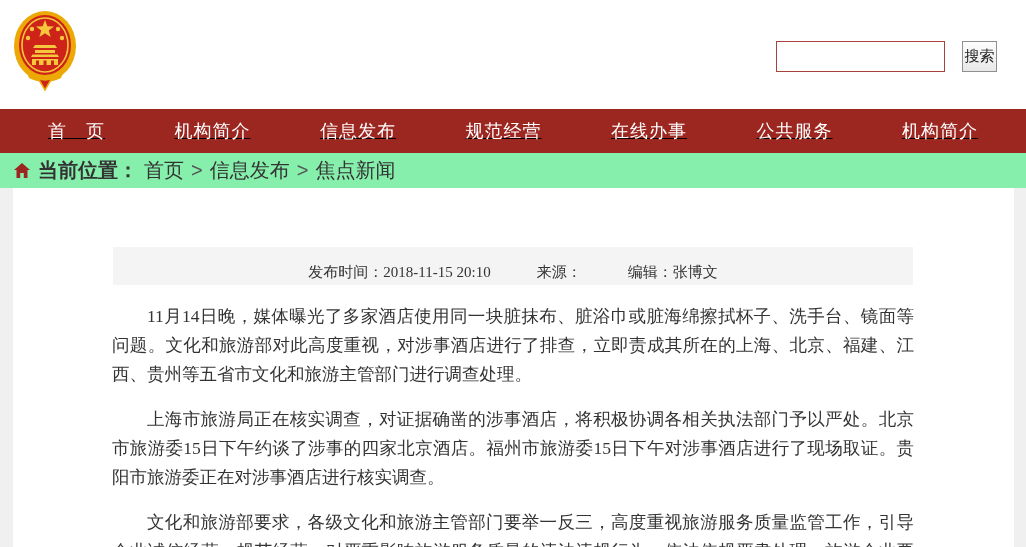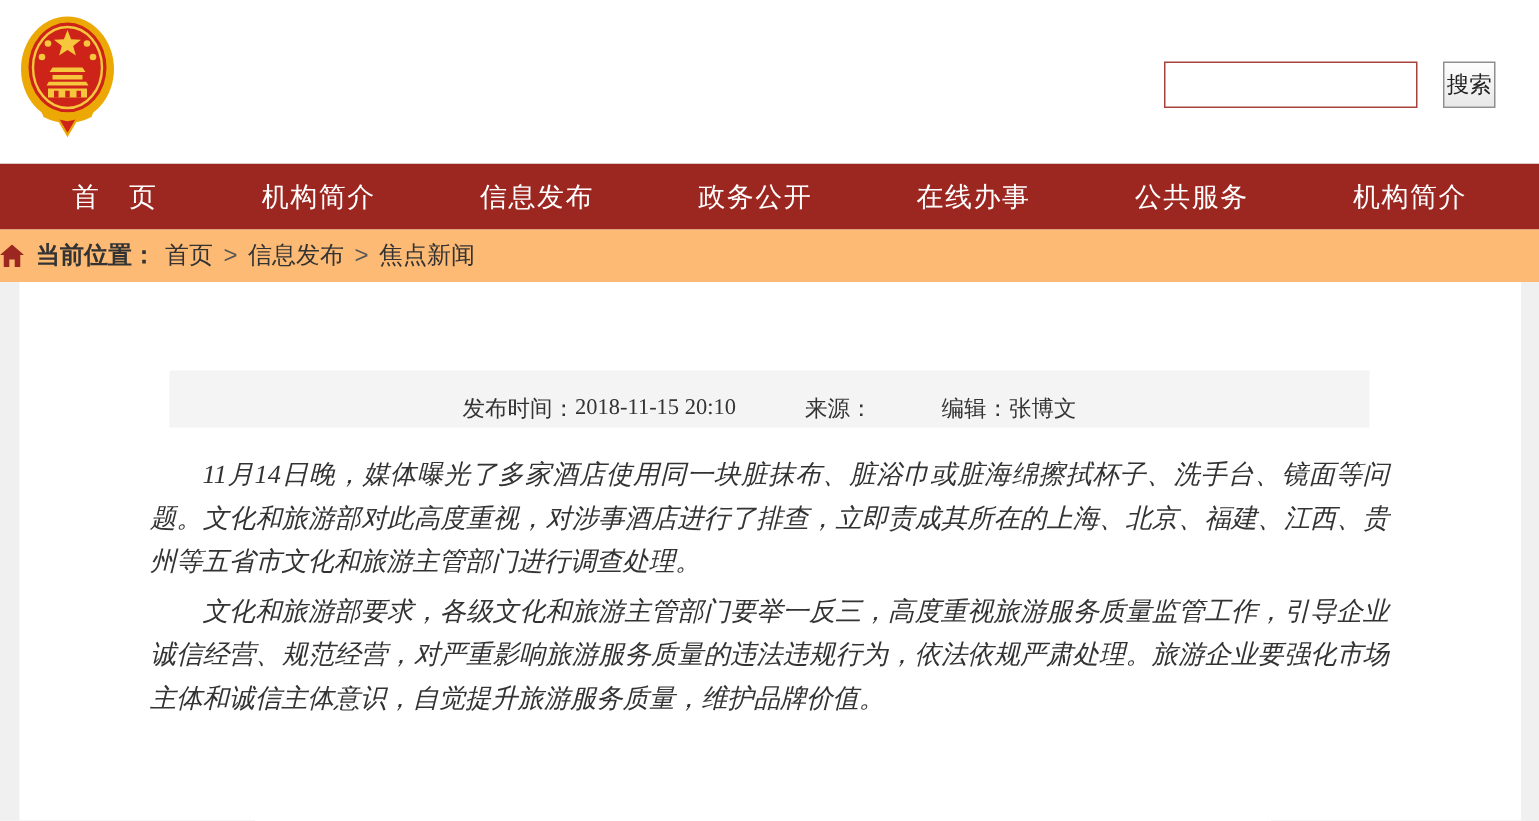--- a/index.html
+++ b/index.html
@@ -69,36 +69,38 @@
   }
 
   
   .main-nav {
     height: 44px;
     background: #9c2721;
     display: flex;
     align-items: center;
     justify-content: space-between;
     padding: 0 48px;
+    text-decoration: underline;
   }
   .nav-item {
     color: #ffffff;
     font-size: 18px;
     letter-spacing: 1px;
     cursor: pointer;
     white-space: nowrap;
   }
 
   
   .breadcrumb-bar {
     height: 35px;
-    background: #fdba74;
+    background: #86efac;
     display: flex;
     align-items: center;
-    font-size: 16px;
+    padding-left: 14px;
+    font-size: 20px;
     color: #333;
   }
   .home-icon { width: 16px; height: 15px; margin-right: 8px; }
   .crumb-label { font-weight: bold; color: #333; margin-right: 6px; }
   .crumb-link { color: #333; cursor: pointer; text-decoration: none; }
   .crumb-sep { margin: 0 7px; color: #555; }
 
   
   .content-wrap {
     width: 1001px;
@@ -130,21 +132,21 @@
   .meta-gap { width: 46px; }
   .article-body {
     width: 834px;
     margin: 17px auto 0;
     font-size: 17.5px;
     line-height: 29px;
     color: #333;
     text-align: justify;
     font-family: "Liberation Serif", "DejaVu Serif", serif;
   }
-  .article-body p { text-indent: 2em; margin: 4px; font-style: italic; }
+  .article-body p { text-indent: 2em; margin: 16px; }
 </style>
 </head>
 <body>
 
 <div class="site-header">
   <svg class="emblem" viewBox="0 0 66 84">
     <ellipse cx="33" cy="38" rx="31" ry="35" fill="#eca905"></ellipse>
     <ellipse cx="33" cy="37" rx="26" ry="30" fill="#ce2318"></ellipse>
     <ellipse cx="33" cy="37" rx="23" ry="27" fill="none" stroke="#f6c63c" stroke-width="1.6"></ellipse>
     <path d="M33 12 l2.4 6.2 6.6.3 -5.2 4.1 1.8 6.4 -5.6-3.7 -5.6 3.7 1.8-6.4 -5.2-4.1 6.6-.3 z" fill="#f6c63c"></path>
@@ -167,21 +169,21 @@
   <div class="search-box">
     <input type="text" value="" style="">
     <button>搜索</button>
   </div>
 </div>
 
 <div class="main-nav">
   <span class="nav-item">首　页</span>
   <span class="nav-item">机构简介</span>
   <span class="nav-item">信息发布</span>
-  <span class="nav-item">政务公开</span>
+  <span class="nav-item">规范经营</span>
   <span class="nav-item">在线办事</span>
   <span class="nav-item">公共服务</span>
   <span class="nav-item">机构简介</span>
 </div>
 
 <div class="breadcrumb-bar">
   <svg class="home-icon" viewBox="0 0 16 15">
     <path d="M8 0 L16 7 H13.5 V15 H9.8 V10 H6.2 V15 H2.5 V7 H0 Z" fill="#9c2721"></path>
   </svg>
   <span class="crumb-label">当前位置：</span>
@@ -199,15 +201,16 @@
       <span class="meta-item">2018-11-15 20:10</span>
     <span class="meta-gap"></span>
     <span class="meta-item">来源：</span>
     <span class="meta-gap"></span>
     <span class="meta-item">编辑：</span>
       <span class="meta-item">张博文</span>
   </div>
 
   <div class="article-body">
     <p>11月14日晚，媒体曝光了多家酒店使用同一块脏抹布、脏浴巾或脏海绵擦拭杯子、洗手台、镜面等问题。文化和旅游部对此高度重视，对涉事酒店进行了排查，立即责成其所在的上海、北京、福建、江西、贵州等五省市文化和旅游主管部门进行调查处理。</p>
+    <p>上海市旅游局正在核实调查，对证据确凿的涉事酒店，将积极协调各相关执法部门予以严处。北京市旅游委15日下午约谈了涉事的四家北京酒店。福州市旅游委15日下午对涉事酒店进行了现场取证。贵阳市旅游委正在对涉事酒店进行核实调查。</p>
     <p>文化和旅游部要求，各级文化和旅游主管部门要举一反三，高度重视旅游服务质量监管工作，引导企业诚信经营、规范经营，对严重影响旅游服务质量的违法违规行为，依法依规严肃处理。旅游企业要强化市场主体和诚信主体意识，自觉提升旅游服务质量，维护品牌价值。</p>
   </div>
 </div>
 
 </body></html>

